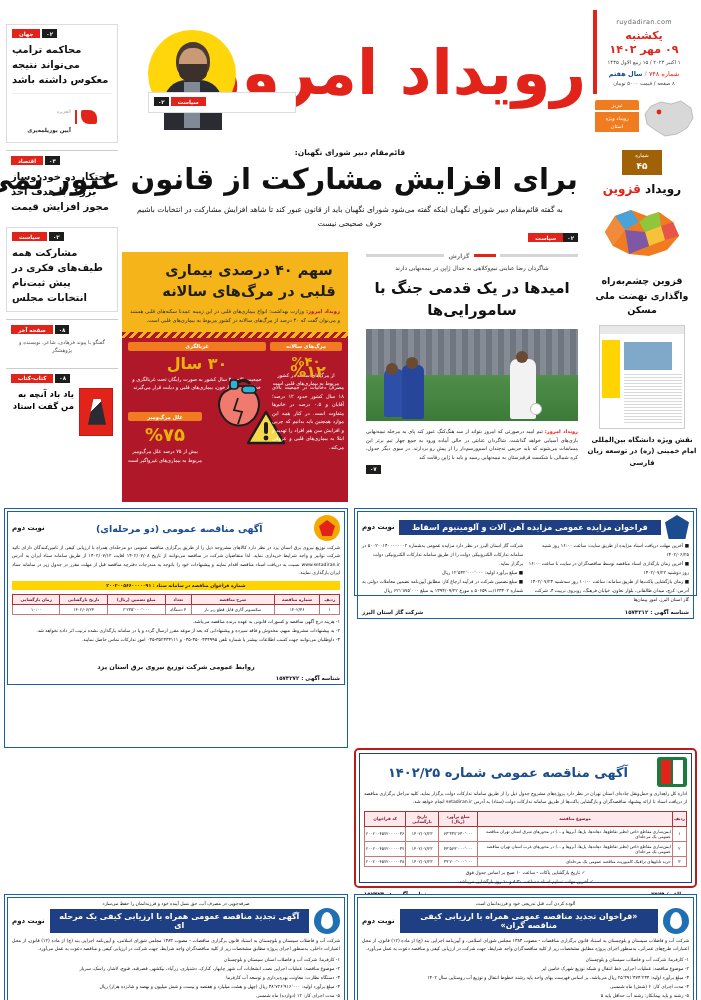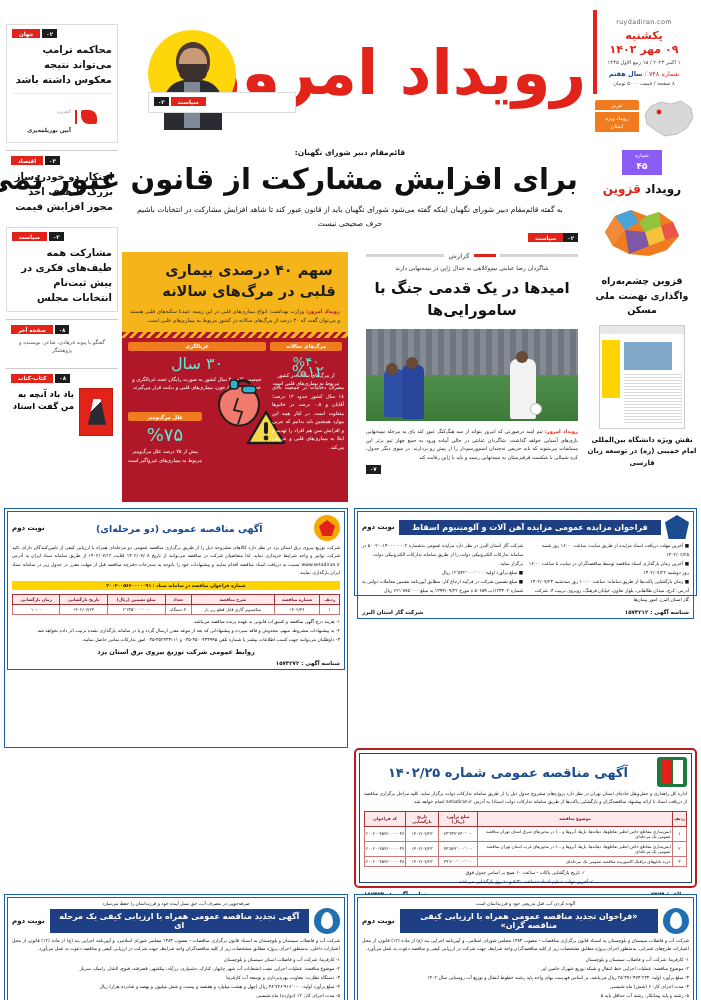--- a/index.html
+++ b/index.html
@@ -75,21 +75,21 @@
     position:absolute; left:148px; top:92px; width:148px;
     background:#fff; border:1px solid #dcdcdc; padding:4px 5px 6px;
     direction:rtl; text-align:right;
   }
   .mast-caption .ct { font-size:9px; font-weight:bold; line-height:1.45; color:#111; margin-top:3px;}
 
   
   .left-rail { position:absolute; left:6px; top:24px; width:112px; direction:rtl; }
   .rail-card { border:1px solid #dcdcdc; background:#fff; padding:4px 5px 6px; margin-bottom:7px;}
   .rail-card.plain { border:none; border-top:1px solid #ccc; padding-top:5px;}
-  .rail-head { font-size:10px; font-weight:bold; line-height:1.5; color:#111; text-align:right; margin-top:4px;}
+  .rail-head { font-size:10px; font-weight:bold; line-height:1.5; color:#111; text-align:left; margin-top:4px;}
   .rail-sub { font-size:5.2px; color:#555; text-align:center; line-height:1.6; margin-top:4px;}
   .rail-byline { display:flex; align-items:center; justify-content:center; gap:4px; margin-top:6px; border-top:1px solid #eee; padding-top:4px;}
   .rail-byline .bl-name { font-size:5.5px; font-weight:bold; color:#222;}
   .rail-byline .bl-role { font-size:4.5px; color:#999;}
   .aj-logo { width:16px; height:14px; background:#e2231a; border-radius:2px 8px 2px 8px; }
   .redline { width:2px; height:14px; background:#e2231a;}
 
   .book-card { display:flex; gap:5px; align-items:flex-start; direction:rtl; }
   .book-cover { width:34px; height:48px; background:#e2231a; position:relative; flex:none; border:1px solid #c21a12;}
   .book-cover::after { content:""; position:absolute; left:8px; top:10px; width:18px; height:26px;
@@ -131,36 +131,36 @@
 
   
   .info-box { position:absolute; left:0; top:0; width:226px; height:250px; overflow:hidden; background:#b0182a;}
   .info-head { background:#f5b41a; padding:8px 8px 6px; text-align:center;}
   .info-title { font-size:14.5px; font-weight:bold; color:#1d1d1b; line-height:1.45;margin-left:28px;}
   .info-desc { font-size:5.2px; color:#2b2b2b; line-height:1.8; margin-top:5px; text-align:justify;}
   .info-desc .src { color:#b0182a; font-weight:bold;}
   .zig { height:6px; background:
      repeating-linear-gradient(135deg,#b0182a 0 3px, #f5b41a 3px 6px);}
   .stat-pill { background:#f07c1f; color:#fff; font-size:5.2px; font-weight:bold; text-align:center; padding:1.5px 4px; border-radius:2px;}
-  .big-num { color:#5eead4; font-weight:normal;}
+  .big-num { color:#eab308; font-weight:bold;}
   .stat-txt { font-size:5px; color:#fff; line-height:1.7;}
 
   .heart { position:absolute; left:86px; top:118px; width:64px; height:64px; }
   .warn-tri { position:absolute; left:124px; top:158px; width:40px; height:36px;}
 
   
   .ads { position:absolute; left:4px; top:508px; width:693px; }
   .ad { border:1.5px solid #1a5fa8; background:#fff; position:relative; direction:rtl; }
   .ad-inner { border:1px solid #1a5fa8; margin:2px; padding:3px 4px; }
   .ad-title { font-size:9.5px; font-weight:bold; color:#1a4c8f; }
   .ad-title-navy { background:#1f3f84; color:#fff; font-size:8px; font-weight:bold; text-align:center; padding:3px 6px; flex:1;}
   .ad-nobat { font-size:7px; font-weight:bold; color:#111; white-space:nowrap;}
   .ad-body { font-size:4.6px; line-height:1.85; text-align:justify; color:#111; margin-top:3px;}
   .ad-foot { display:flex; justify-content:space-between; font-size:5.5px; font-weight:bold; margin-top:4px; color:#111;}
-  .ad-org { text-align:center; font-size:6.5px; font-weight:bold; margin-top:3px; color:#111;}
+  .ad-org { text-align:center; font-size:6.5px; font-weight:bold; margin-top:18px; color:#111;}
 
   .ad-logo-circ { width:26px; height:26px; border-radius:50%; background:#f5a800; position:relative; flex:none;}
   .ad-logo-circ::before { content:""; position:absolute; left:5px; top:5px; width:16px; height:16px; background:#e2231a; clip-path:polygon(50% 0,100% 38%,80% 100%,20% 100%,0 38%);}
   .ad-logo-water { width:26px; height:26px; border-radius:50%; background:#1f6fb2; position:relative; flex:none;}
   .ad-logo-water::before { content:""; position:absolute; left:7px; top:4px; width:12px; height:17px; background:#fff; border-radius:50% 50% 50% 50%/60% 60% 40% 40%;}
   .ad-logo-gas { width:24px; height:24px; background:#1a4c8f; flex:none; clip-path:polygon(50% 0,100% 30%,85% 100%,15% 100%,0 30%);}
   .ad-logo-road { width:30px; height:30px; background:#1b7a3d; position:relative; flex:none; border-radius:3px;}
   .ad-logo-road::before{content:"";position:absolute;left:4px;top:3px;width:10px;height:24px;background:#e2231a;}
   .ad-logo-road::after{content:"";position:absolute;left:16px;top:3px;width:10px;height:24px;background:#fff;}
 
@@ -169,21 +169,21 @@
   table.adtab td { border:.6px solid #c77; font-size:4.2px; padding:2px 1px; text-align:center; color:#111;}
 
   .yellowband { background:#ffd400; font-size:4.6px; font-weight:bold; text-align:center; padding:2px; margin-top:3px; color:#111;}
 
   .ad-goldbox { border:2px solid #e8a800; border-radius:5px; padding:3px; }
   .ad-list { font-size:4.6px; line-height:1.95; color:#111; }
   .topnote { font-size:4.6px; text-align:center; color:#111; margin-bottom:2px;}
 
   
   .prov-rail { position:absolute; right:2px; top:150px; width:114px; direction:rtl; text-align:center;}
-  .prov-num { background:#8b5cf6; color:#fff; font-size:5px; padding:2px 0; width:40px; margin:0 auto; line-height:1.5;}
+  .prov-num { background:#a16207; color:#fff; font-size:5px; padding:2px 0; width:40px; margin:0 auto; line-height:1.5;}
   .prov-num b { font-size:9px; display:block;}
   .prov-brand { font-size:12px; font-weight:bold; margin-top:7px; color:#111;}
   .prov-brand .q { color:#e2231a; }
   .prov-map { width:86px; height:62px; margin:6px auto 0;}
   .prov-head { font-size:9.5px; font-weight:bold; line-height:1.55; margin-top:6px; color:#111;}
   .prov-thumb { width:86px; height:104px; margin:7px auto 0; background:#fff; border:1px solid #ccc; position:relative; overflow:hidden;}
   .prov-thumb .ph-band{position:absolute;left:0;top:0;width:100%;height:8px;background:#e8e8e8;}
   .prov-thumb .ph-pic{position:absolute;left:24px;top:16px;width:48px;height:28px;background:#7fa8c9;}
   .prov-thumb .ph-yellow{position:absolute;left:2px;top:14px;width:18px;height:58px;background:#ffd400;}
   .prov-thumb .ph-lines{position:absolute;left:24px;top:48px;width:58px;height:50px;

